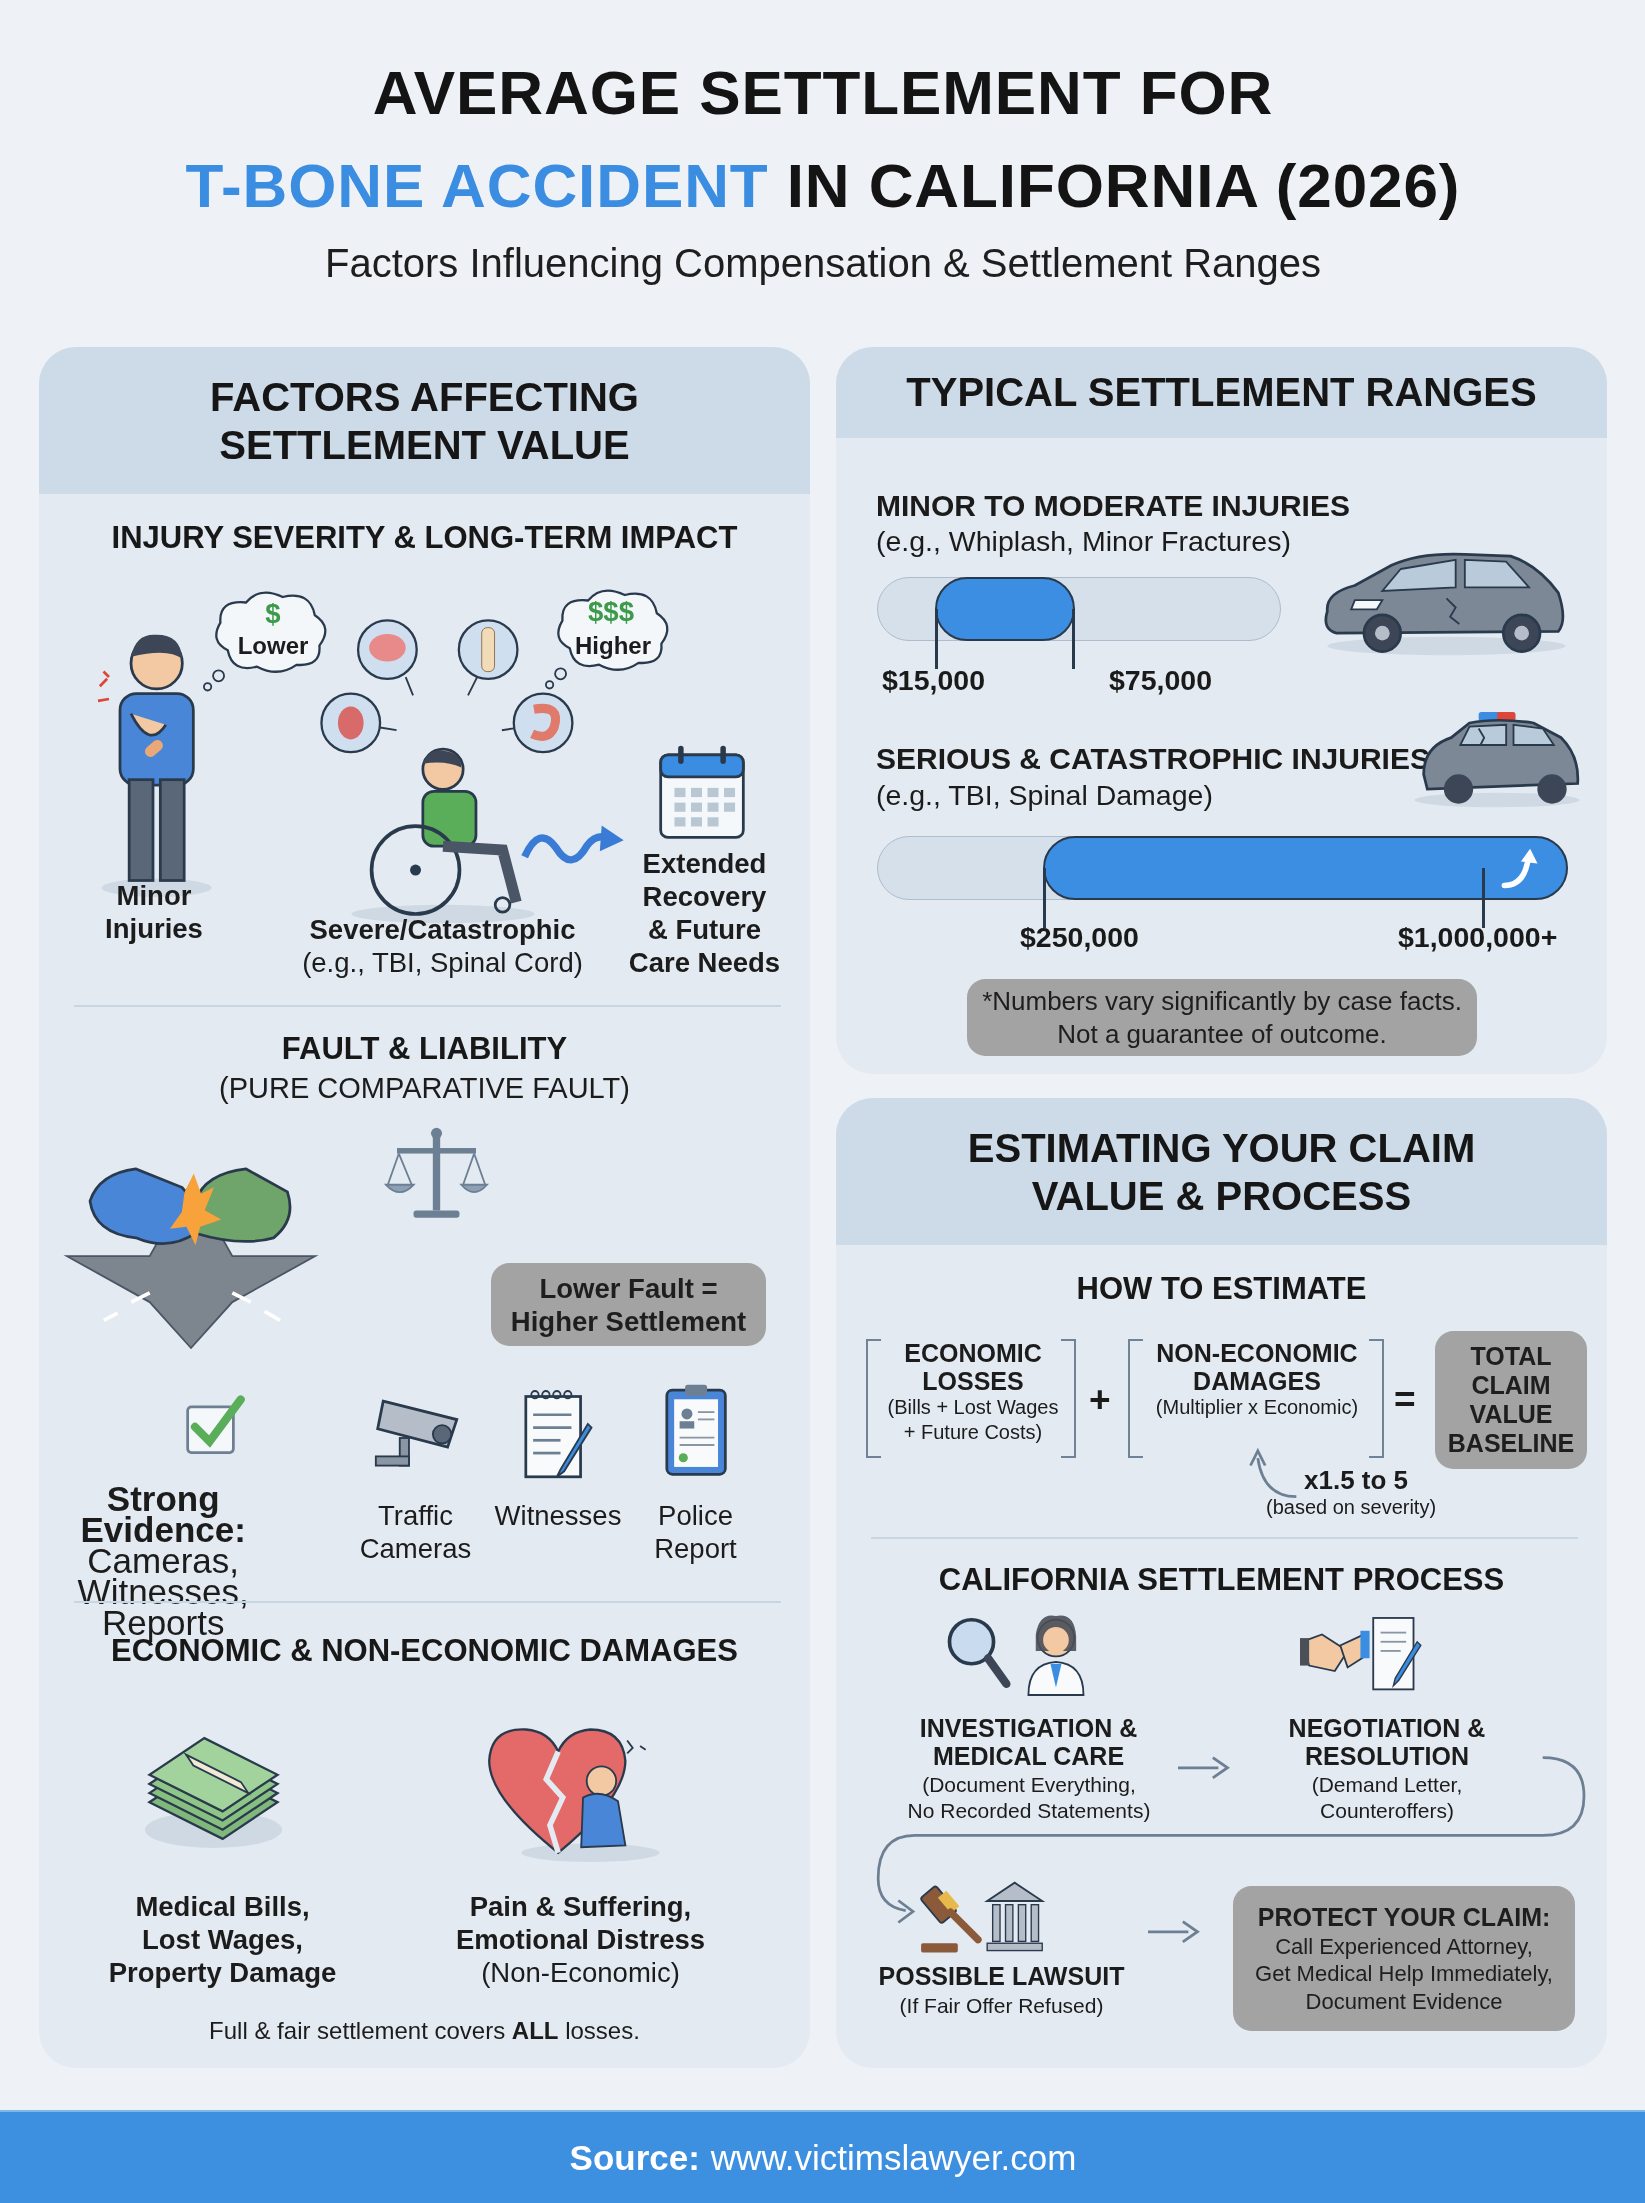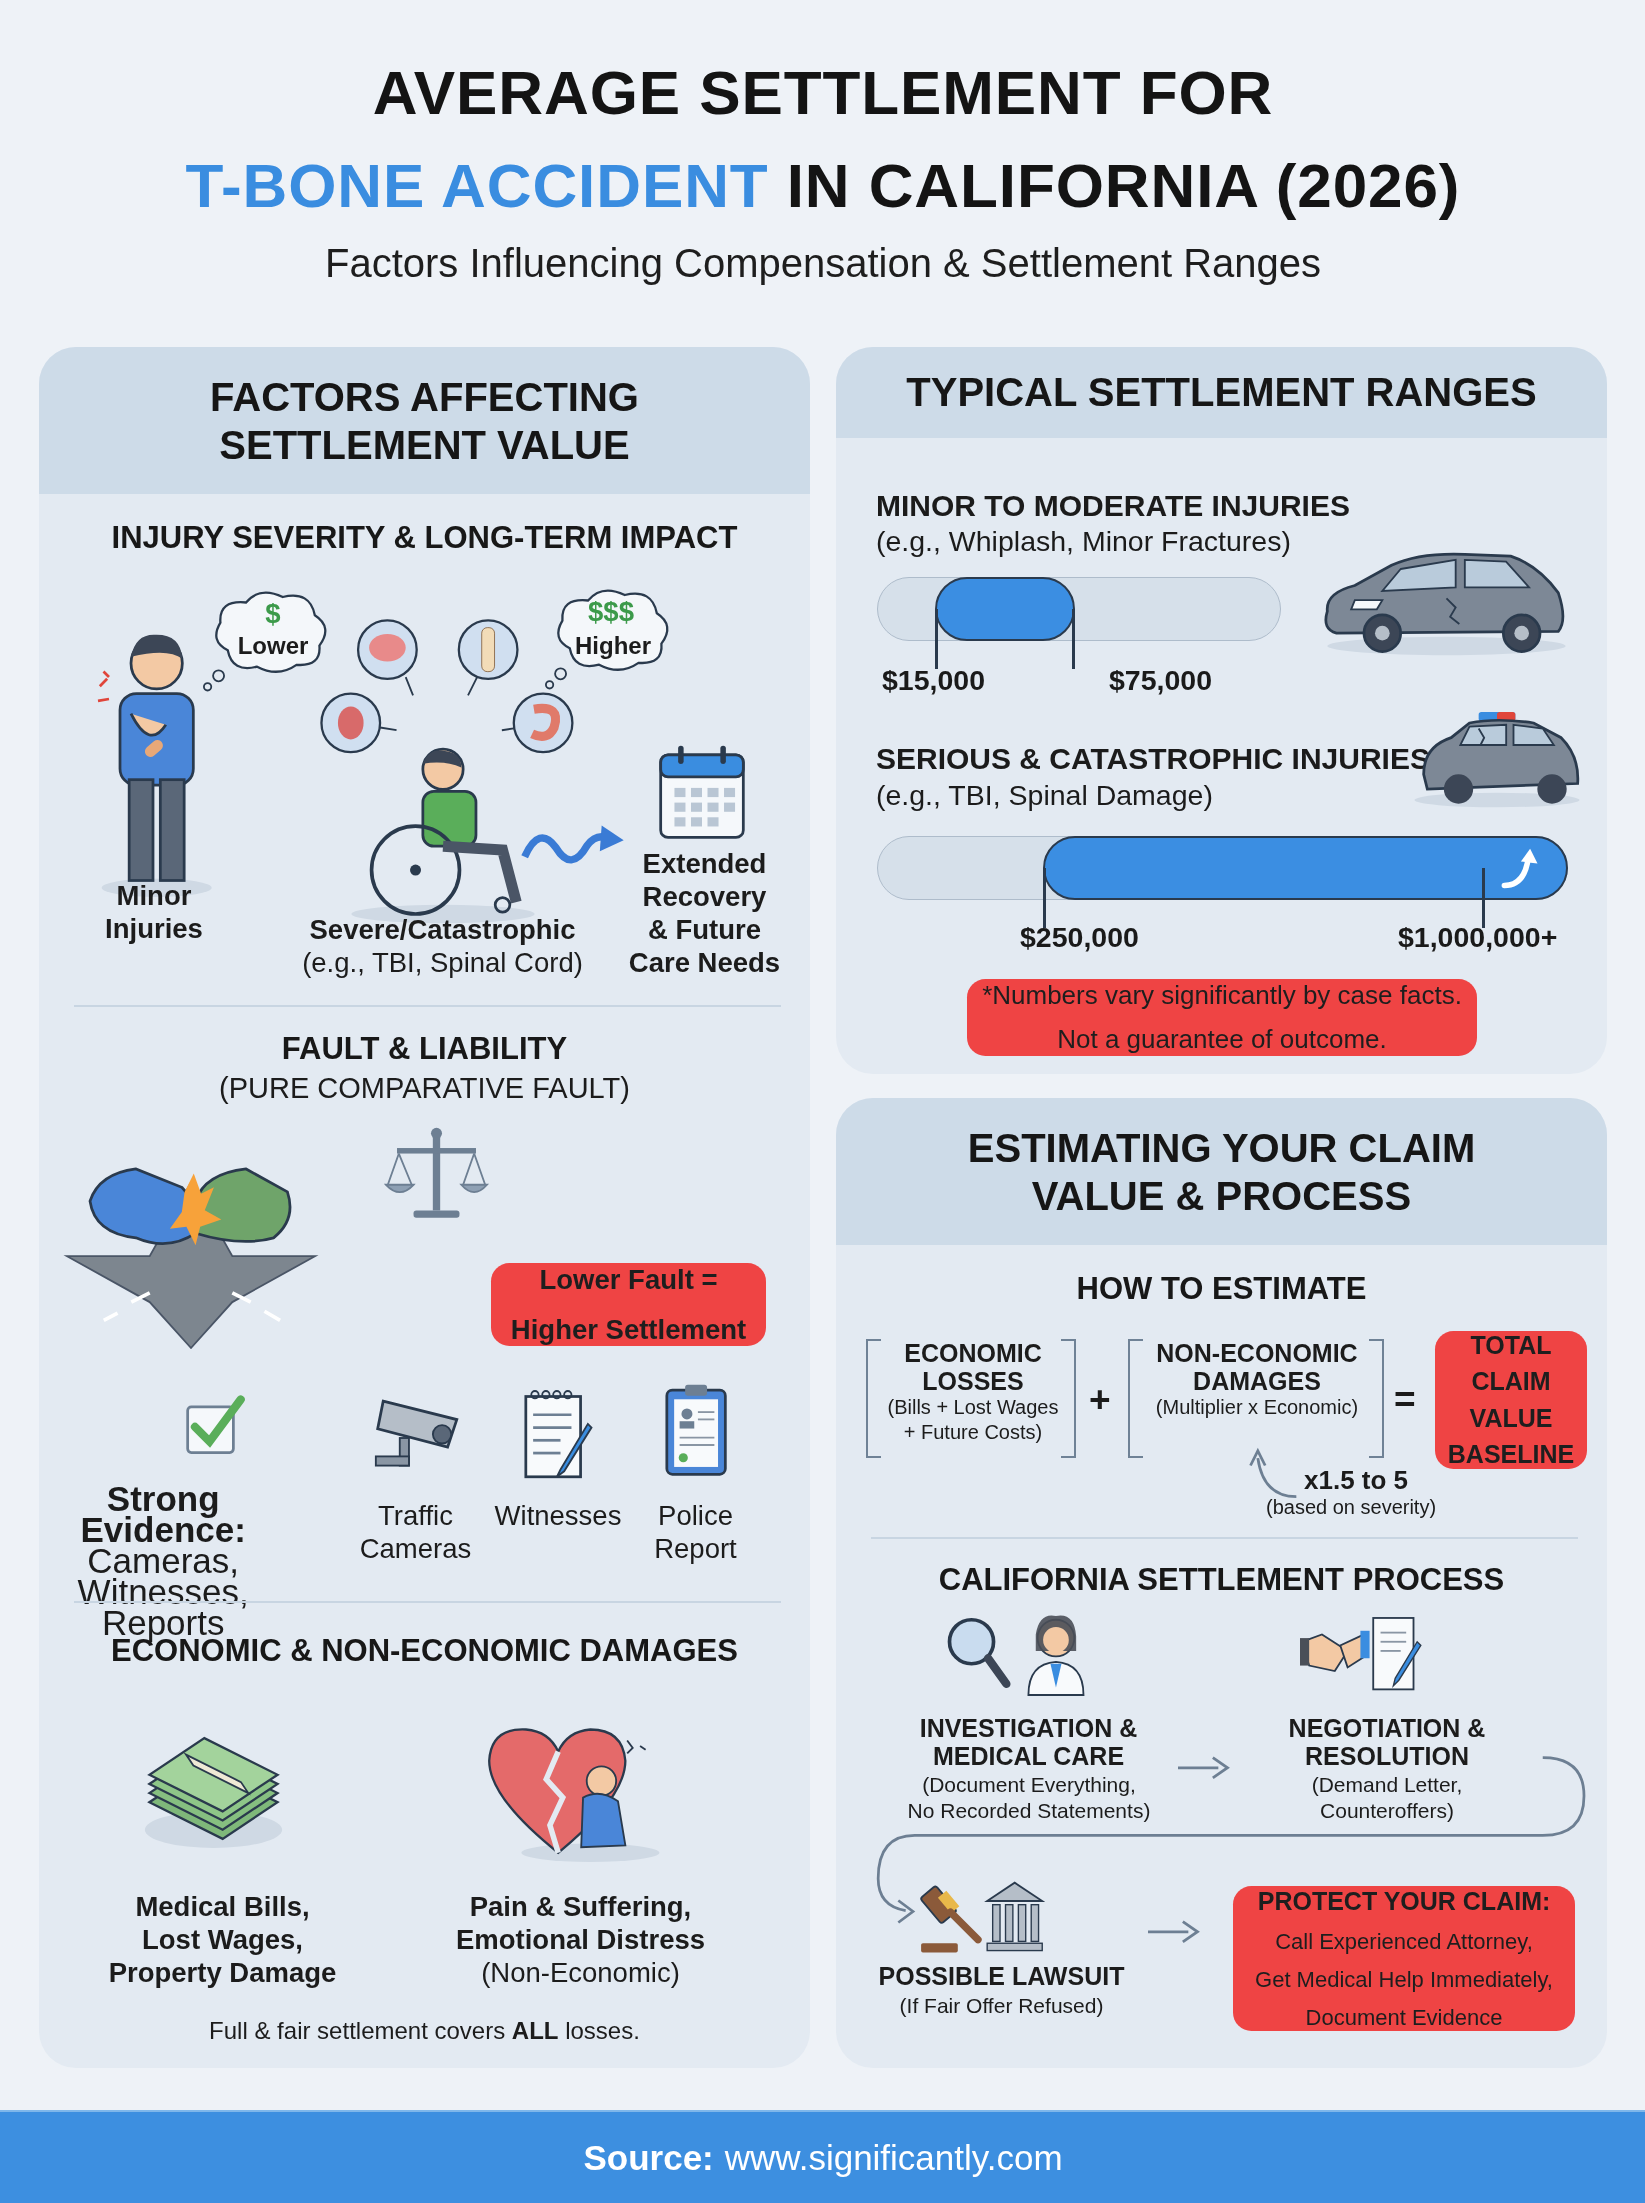--- a/index.html
+++ b/index.html
@@ -39,23 +39,23 @@
   .label { position: absolute; text-align: center; font-size: 27.5px; line-height: 33px; color: #1c1c1c; }
   .label b { font-weight: 700; }
 
   
   .track { position: absolute; background: #d6e0ea; border: 1.8px solid #aebccb; border-radius: 37px; }
   .fill { position: absolute; background: #3b8ee2; border: 2.8px solid #2a3a4d; border-radius: 37px; }
   .tick { position: absolute; width: 2.8px; background: #2a3a4d; }
   .amt { position: absolute; font-weight: 700; font-size: 28.5px; color: #1a1a1a; }
 
   .note-box {
-    position: absolute; background: #ef4444; border-radius: 18.4px;
+    position: absolute; background: #a3a3a3; border-radius: 18.4px;
     text-align: center; font-size: 26px; line-height: 33px; color: #1e1e1e;
-    display: flex; align-items: center; justify-content: space-between; flex-direction: column;
+    display: flex; align-items: center; justify-content: center; flex-direction: column;
   }
 
   .bracket-l, .bracket-r { position: absolute; width: 14.7px; border: 2.8px solid #6f8296; }
   .bracket-l { border-right: none; }
   .bracket-r { border-left: none; }
 
   .footer {
     position: absolute; left: 0; top: 2110px; width: 1646px; height: 94px;
     background: #3d8fe0; color: #ffffff; display: flex; align-items: center; justify-content: center;
     font-size: 35px; border-top: 2.8px solid #7fb7ea;
@@ -504,15 +504,15 @@
   <div class="note-box" style="left:397px; top:788px; width:342px; height:145px; font-size:22px; line-height:27.5px;">
     <div class="bold" style="font-size:25px; line-height:31px;">PROTECT YOUR CLAIM:</div>
     <div>Call Experienced Attorney,</div>
     <div>Get Medical Help Immediately,</div>
     <div>Document Evidence</div>
   </div>
 </div>
 
 <div class="footer">
   <b>Source:</b>
-  <span>www.significantly.com</span>
+  <span>www.victimslawyer.com</span>
 </div>
 
 
 </body></html>

